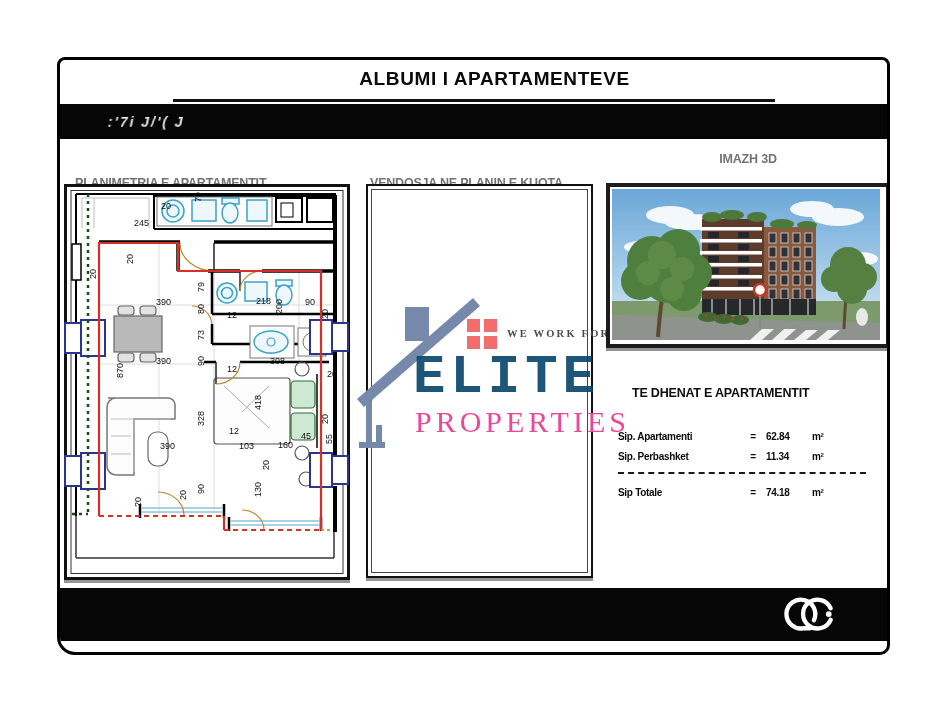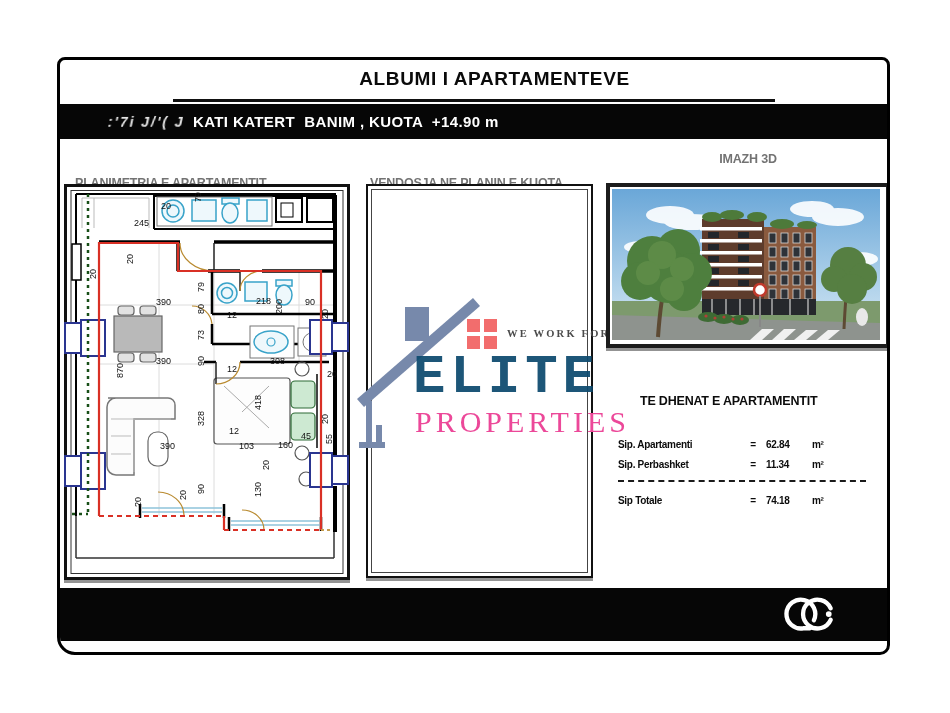--- a/index.html
+++ b/index.html
@@ -34,21 +34,21 @@
   .wm-squares{position:absolute;left:112px;top:36px;display:grid;grid-template-columns:13px 13px;grid-gap:4px;}
   .wm-squares div{width:13px;height:13px;background:#f26d6d;}
   .wm-tagline{position:absolute;left:152px;top:45px;font-family:"Liberation Serif",serif;font-weight:bold;
               font-size:10.5px;letter-spacing:2.2px;color:#4b4b4b;white-space:nowrap;}
   .wm-name{position:absolute;left:58px;top:64px;font-family:Liberation Mono, monospace;font-weight:bold;
            font-size:54px;letter-spacing:5px;color:#0c4a6e;opacity:.93;}
   .wm-name2{position:absolute;left:60px;top:122px;font-family:"Liberation Serif",serif;
             font-size:30px;letter-spacing:4px;color:#ec4899;}
   
   .details{position:absolute;left:558px;top:326px;width:262px;z-index:7;color:#0c0c0c;}
-  .details h2{margin:8px;font-size:12.5px;font-weight:bold;letter-spacing:-.2px;padding-left:14px;white-space:pre;}
+  .details h2{margin:0;font-size:12.5px;font-weight:bold;letter-spacing:-.2px;padding-left:14px;white-space:pre;}
   .drows{margin-top:26px;}
   .detailrow{display:flex;font-size:10px;font-weight:bold;letter-spacing:-.3px;height:20px;align-items:center;}
   .dlabel{width:122px;}
   .deq{width:26px;text-align:center;}
   .dval{width:46px;}
   .dsep{border-top:2px dashed #1a1a1a;width:248px;margin:6px 0 8px 0;}
   
   .bottombar{position:absolute;left:0;top:528px;width:100%;height:53px;background:#060606;
              display:flex;justify-content:flex-end;align-items:center;}
   .bottombar svg{margin-right:16px;}
@@ -60,21 +60,20 @@
 
 <div class="frame">
 
   <div class="titlebar">
     <h1>ALBUMI I APARTAMENTEVE</h1>
   </div>
   <div class="title-underline"></div>
 
   <div class="floorbar">
     <span class="scribble">:'7i J/'( J</span>
-    <span class="flabel">KATI KATERT  BANIM , KUOTA  +14.90 m</span>
   </div>
 
   <div class="colhead plan">
     <div>PLANIMETRIA E APARTAMENTIT</div>
     <div>SHK 1:100</div>
   </div>
   <div class="colhead site">
     <div>VENDOSJA NE PLANIN E KUOTA</div>
     <div>SHK 1:500</div>
   </div>

